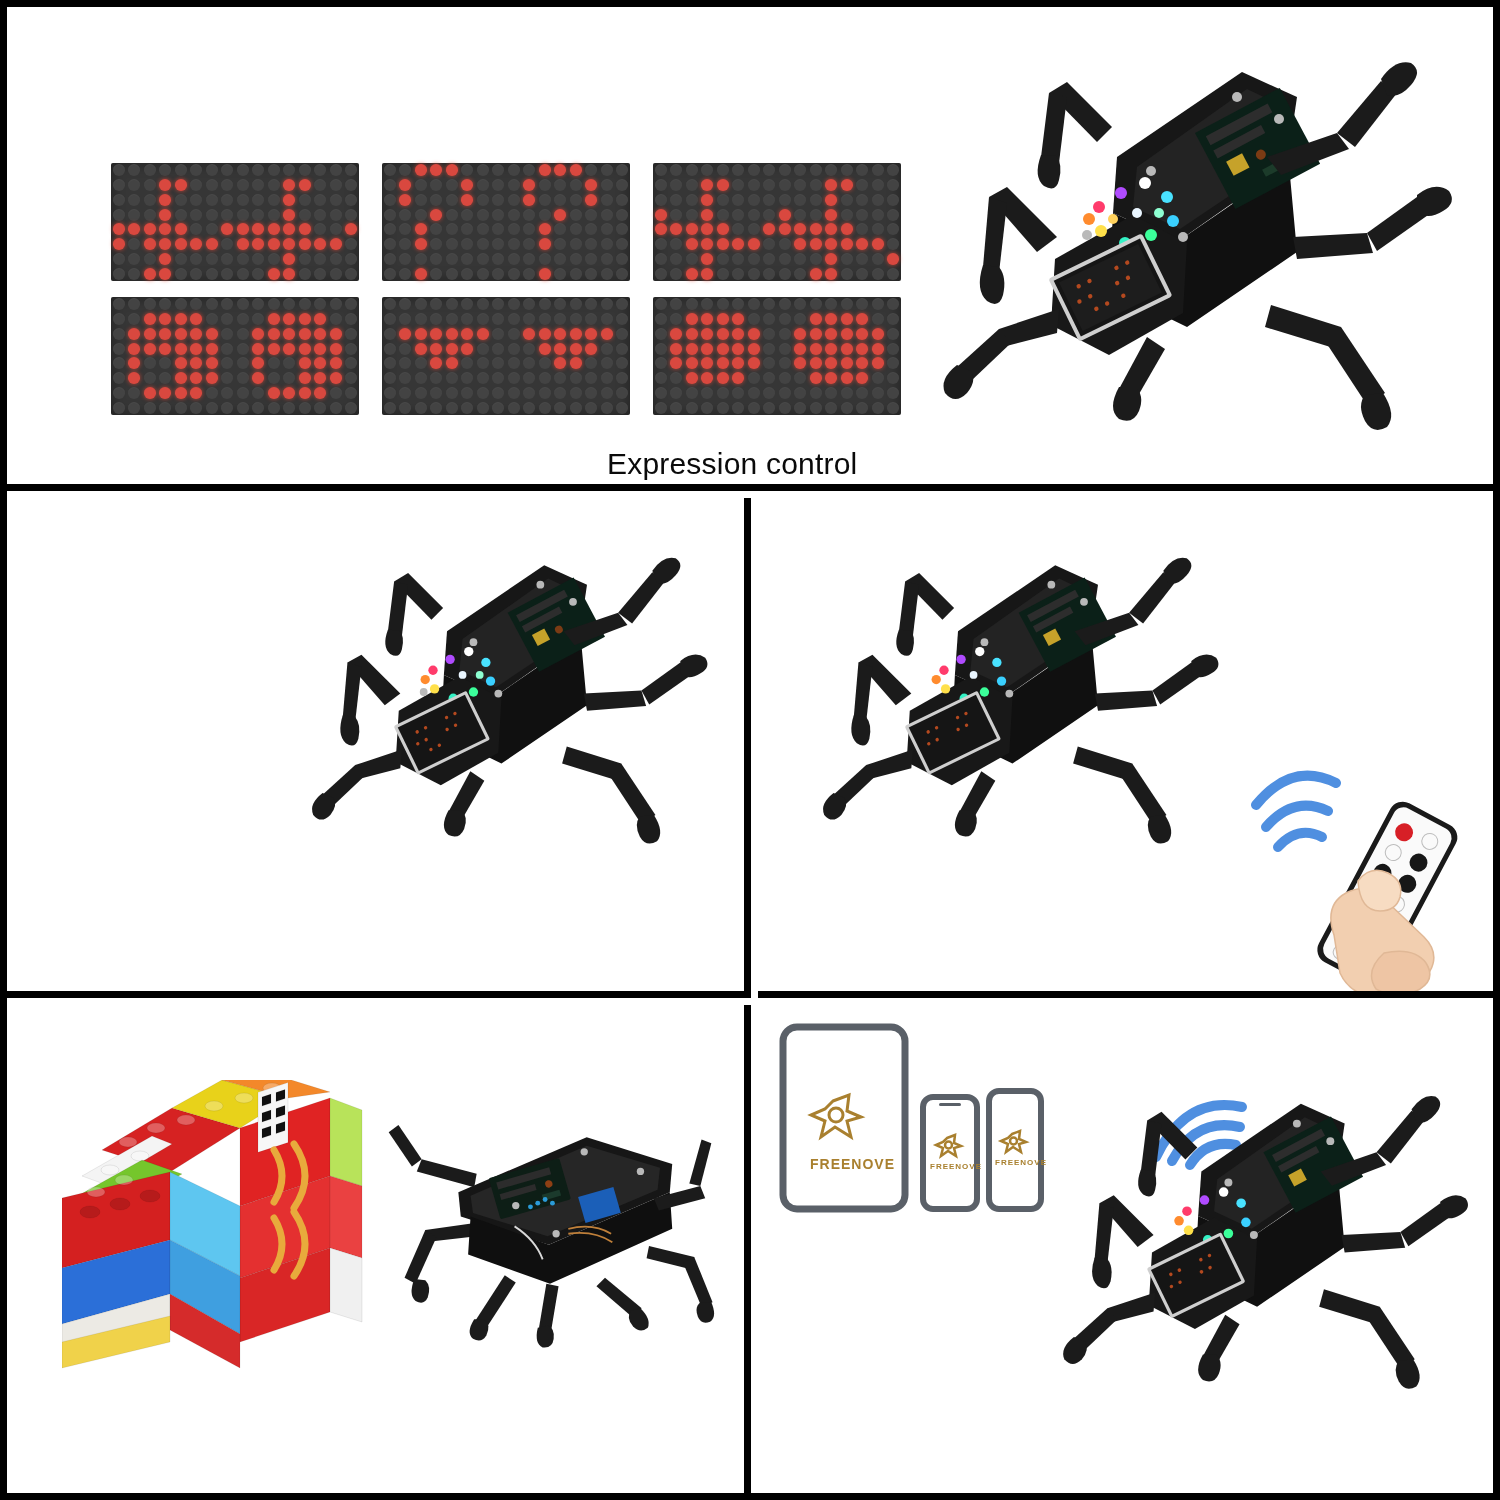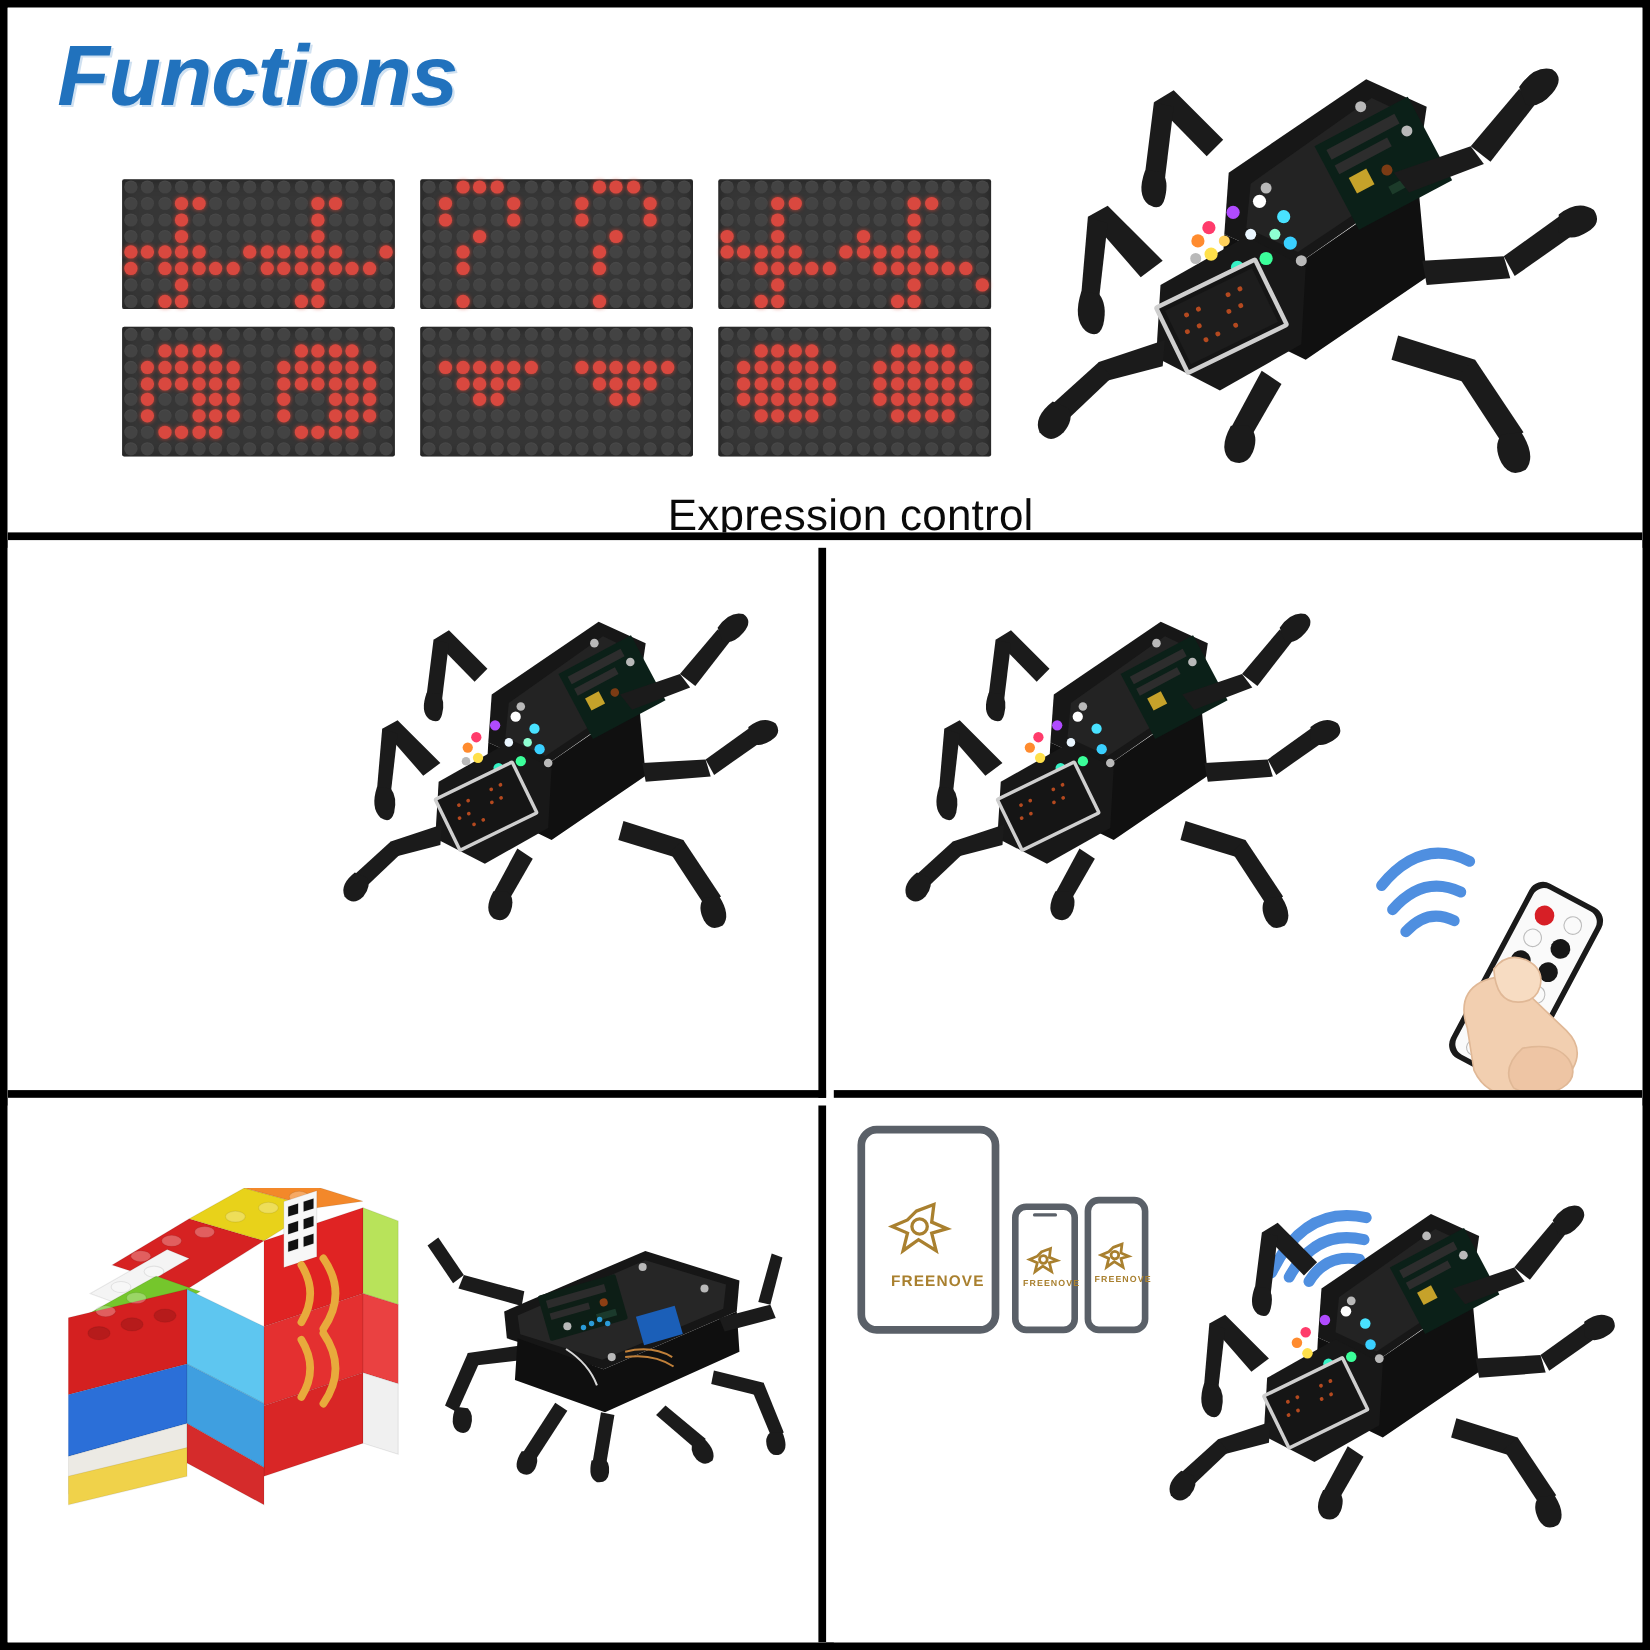--- a/index.html
+++ b/index.html
@@ -15,21 +15,21 @@
   #p-ir      {left:751px;top:491px;width:735px;height:500px;border-bottom:7px solid #000;}
   #p-obst    {left:0;   top:998px;width:744px; height:488px;border-right:7px solid #000;}
   #p-clients {left:751px;top:998px;width:735px;height:488px;text-decoration:underline;}
 
   
   #title{position:absolute;left:45px;top:22px;font-size:78px;font-weight:bold;font-style:italic;
          color:#2172bd;letter-spacing:-1px;line-height:1;
          text-shadow:2px 2px 0 rgba(120,170,215,.35);}
 
   
-  .caption{position:absolute;font-size:40px;color:#0a0a0a;white-space:nowrap;letter-spacing:.2px;}
+  .caption{position:absolute;font-size:30px;color:#0a0a0a;white-space:nowrap;letter-spacing:.2px;}
   #cap-expr{left:600px;top:440px;}
 
   
   #matrix-grid{position:absolute;left:104px;top:156px;width:790px;height:260px;
                display:grid;grid-template-columns:repeat(3,248px);grid-template-rows:repeat(2,118px);
                column-gap:23px;row-gap:16px;}
   .matrix{background:#363636;border-radius:2px;position:relative;
           box-shadow:inset 0 0 14px rgba(0,0,0,.45);}
   .mrow{display:flex;height:12.5%;align-items:center;}
   .mcell{width:6.25%;height:100%;display:flex;align-items:center;justify-content:center;}
@@ -50,21 +50,20 @@
 
   .freenove-word{font-family:"Liberation Sans",sans-serif;fill:#a9802f;font-weight:bold;letter-spacing:1px;}
 </style>
 </head>
 <body>
 
 <div id="sheet">
 
   <div class="panel" id="p-expr">
 
-    <div id="title">Functions</div>
 
     <div id="matrix-grid">
         <div class="matrix">
           <div class="mrow">
             <div class="mcell">
               <div class="dot"></div>
             </div>
             <div class="mcell">
               <div class="dot"></div>
             </div>

